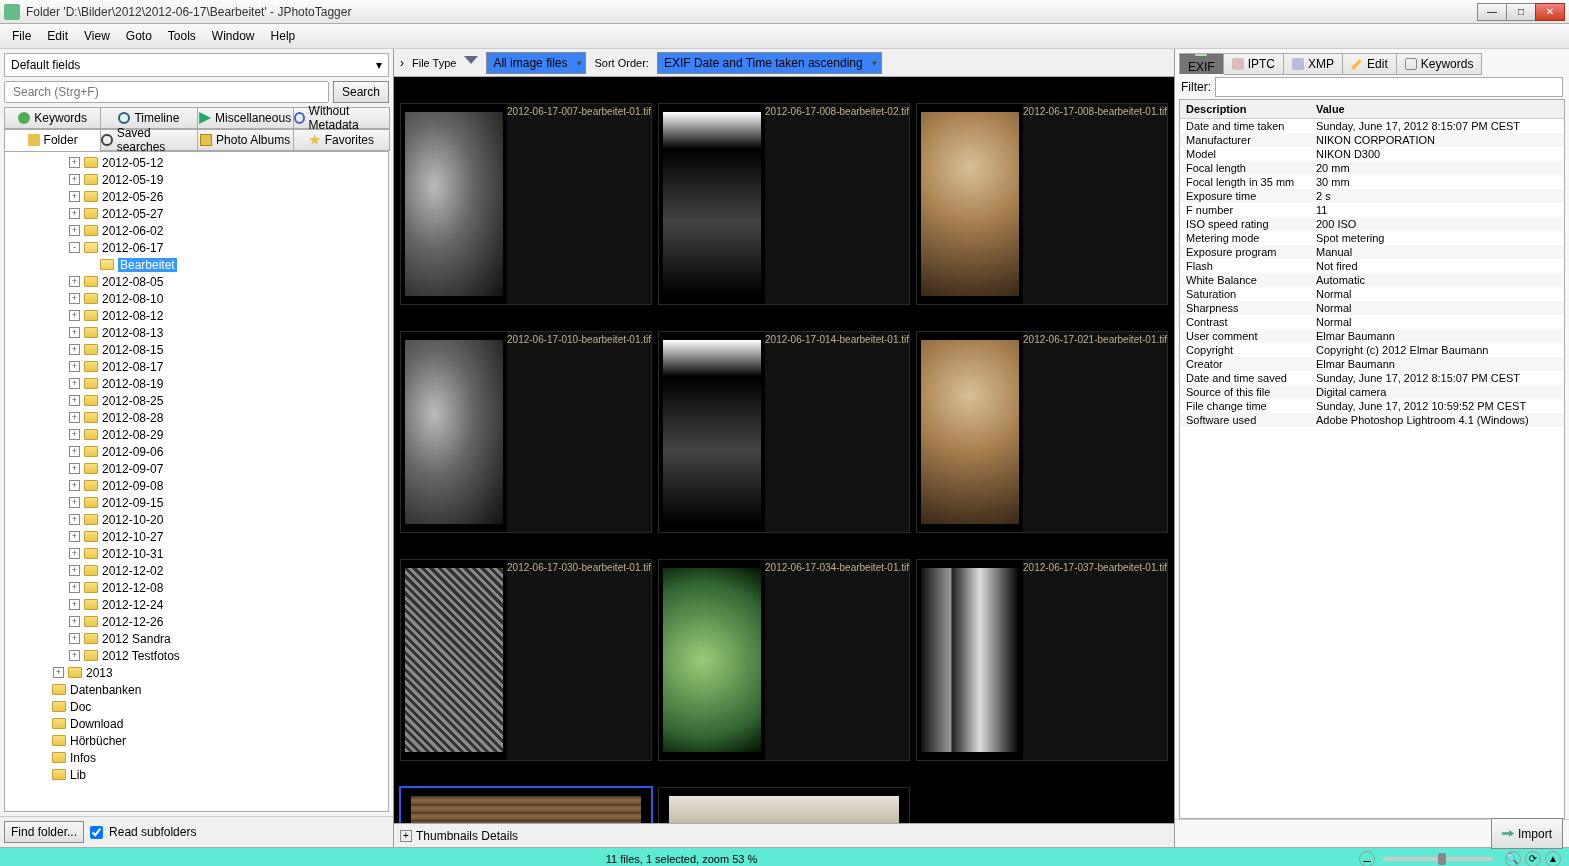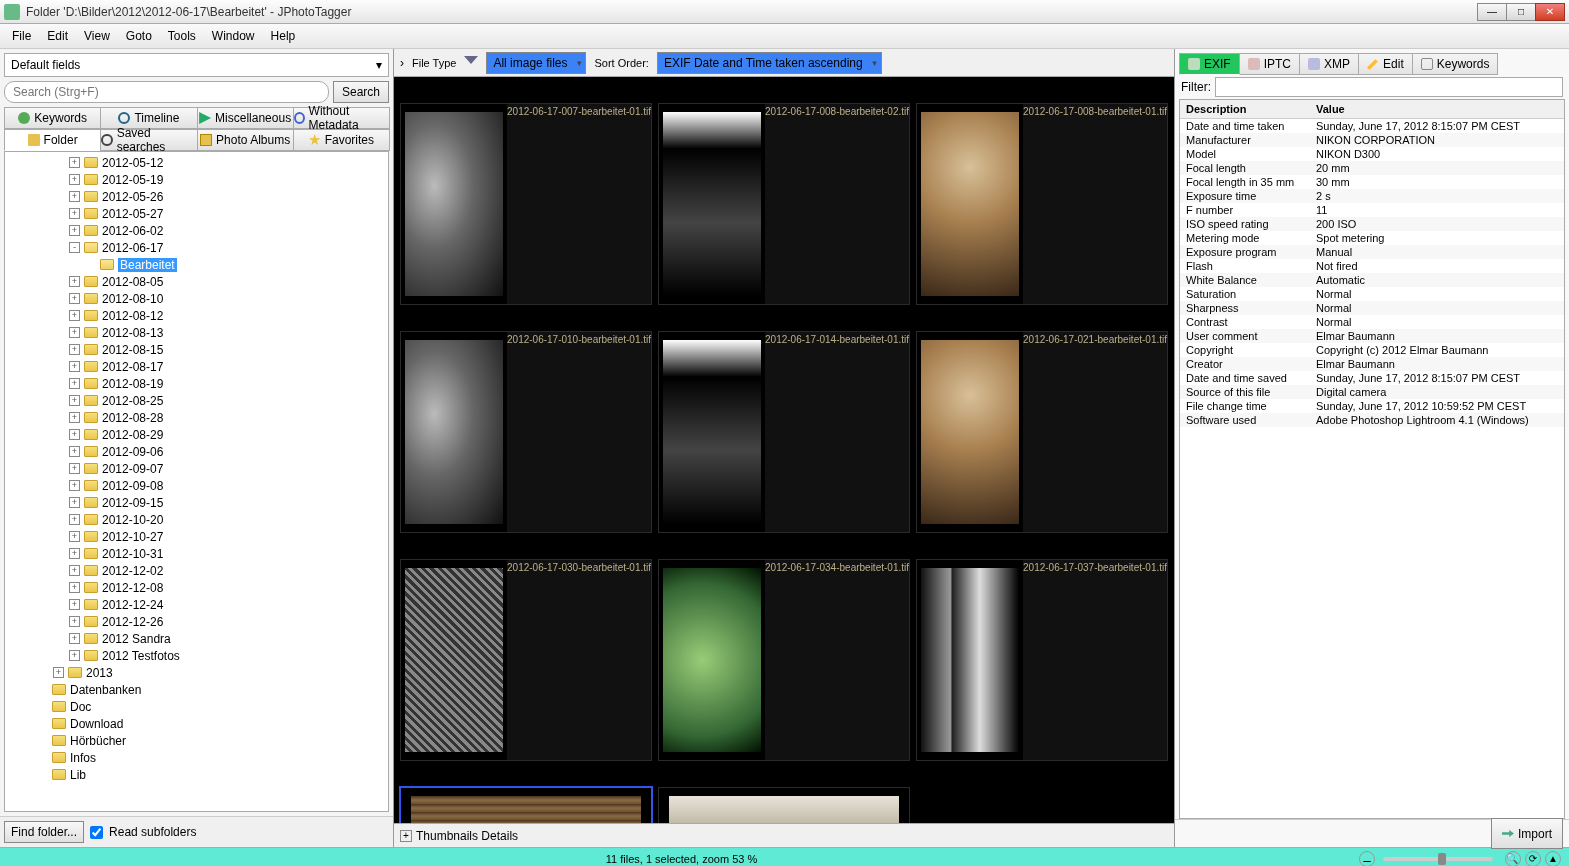--- a/index.html
+++ b/index.html
@@ -15,21 +15,21 @@
 .menubar { height: 22px; background: linear-gradient(#fafafa,#e8e8e8); border-bottom: 1px solid #ccc; display: flex; align-items: center; padding: 12px 4px; }
 .menubar .menu-item { padding: 2px 8px; cursor: pointer; }
 
 .main { display: flex; height: calc(100vh - 24px - 22px - 22px); }
 
 
 .left-panel { width: 394px; background: #f4f4f4; border-right: 1px solid #999; display: flex; flex-direction: column; }
 .fieldset-bar { height: 24px; border: 1px solid #aaa; margin: 4px; background: #fff; display: flex; align-items: center; padding: 0 6px; }
 .fieldset-bar .drop-arrow { margin-left: auto; }
 .search-row { display: flex; padding: 0 4px 4px 4px; gap: 4px; }
-.search-row input { flex: 1; height: 22px; border: 1px solid #aaa; border-radius: 10px; padding: 0 8px; }
+.search-row input { flex: 1; height: 22px; border: 1px solid #aaa; border-radius: 2px; padding: 0 8px; }
 .search-row button { height: 22px; padding: 0 8px; border: 1px solid #888; background: linear-gradient(#f8f8f8,#e0e0e0); cursor: pointer; }
 
 .tabs-row { display: flex; padding: 0 4px; gap: 0; }
 .tab { flex: 1; height: 22px; border: 1px solid #aaa; background: linear-gradient(#f8f8f8,#e2e2e2); display: flex; align-items: center; justify-content: center; gap: 4px; font-size: 11px; cursor: pointer; margin-right: -1px; }
 .tab.active { background: #fff; border-bottom-color: #fff; }
 .tab .tico { width: 12px; height: 12px; display: inline-block; }
 .ico-keywords { background: #5a5; border-radius: 50%; }
 .ico-timeline { border: 2px solid #268; border-radius: 50%; }
 .ico-misc { background: #2a6; clip-path: polygon(0 0, 100% 50%, 0 100%); }
 .ico-nometa { border: 2px solid #46c; border-radius: 50%; position: relative; }
@@ -76,21 +76,21 @@
 .photo-sepia-bark { background: repeating-linear-gradient(0deg,#6b5030,#8a6a42 4px,#4a3420 8px); }
 .photo-sepia-forest { background: linear-gradient(180deg,#e8e4d8 0%, #6a5838 50%, #1a1208 100%); }
 
 .center-bottom { height: 24px; display: flex; align-items: center; padding: 0 6px; background: #f0f0f0; border-top: 1px solid #aaa; gap: 4px; }
 .center-bottom .expand-ico { width: 12px; height: 12px; border: 1px solid #888; display: flex; align-items: center; justify-content: center; font-size: 10px; cursor: pointer; }
 
 
 .right-panel { width: 394px; background: #f8f8f8; display: flex; flex-direction: column; }
 .right-tabs { display: flex; padding: 4px 4px 0 4px; gap: -1px; }
 .rtab { height: 22px; padding: 0 8px; border: 1px solid #aaa; background: linear-gradient(#f4f4f4,#e4e4e4); display: flex; align-items: center; gap: 4px; font-size: 11px; cursor: pointer; margin-right: -1px; }
-.rtab.active { background: #22c55e; border-bottom-color: #fff; z-index: 1; }
+.rtab.active { background: #737373; border-bottom-color: #fff; z-index: 1; flex-direction: column; }
 .rtab-ico { width: 12px; height: 12px; display: inline-block; }
 .ico-exif { background: #bdb; border-radius: 2px; }
 .ico-iptc { background: #dbb; border-radius: 2px; }
 .ico-xmp { background: #bbd; border-radius: 2px; }
 .ico-edit { background: #fb3; clip-path: polygon(0 80%, 70% 10%, 90% 30%, 20% 100%); }
 .ico-keyword-tag { border: 1px solid #888; border-radius: 2px; }
 
 .filter-row { height: 24px; display: flex; align-items: center; padding: 2px 6px; gap: 4px; }
 .filter-row input { flex: 1; height: 20px; border: 1px solid #aaa; padding: 0 4px; }
 

